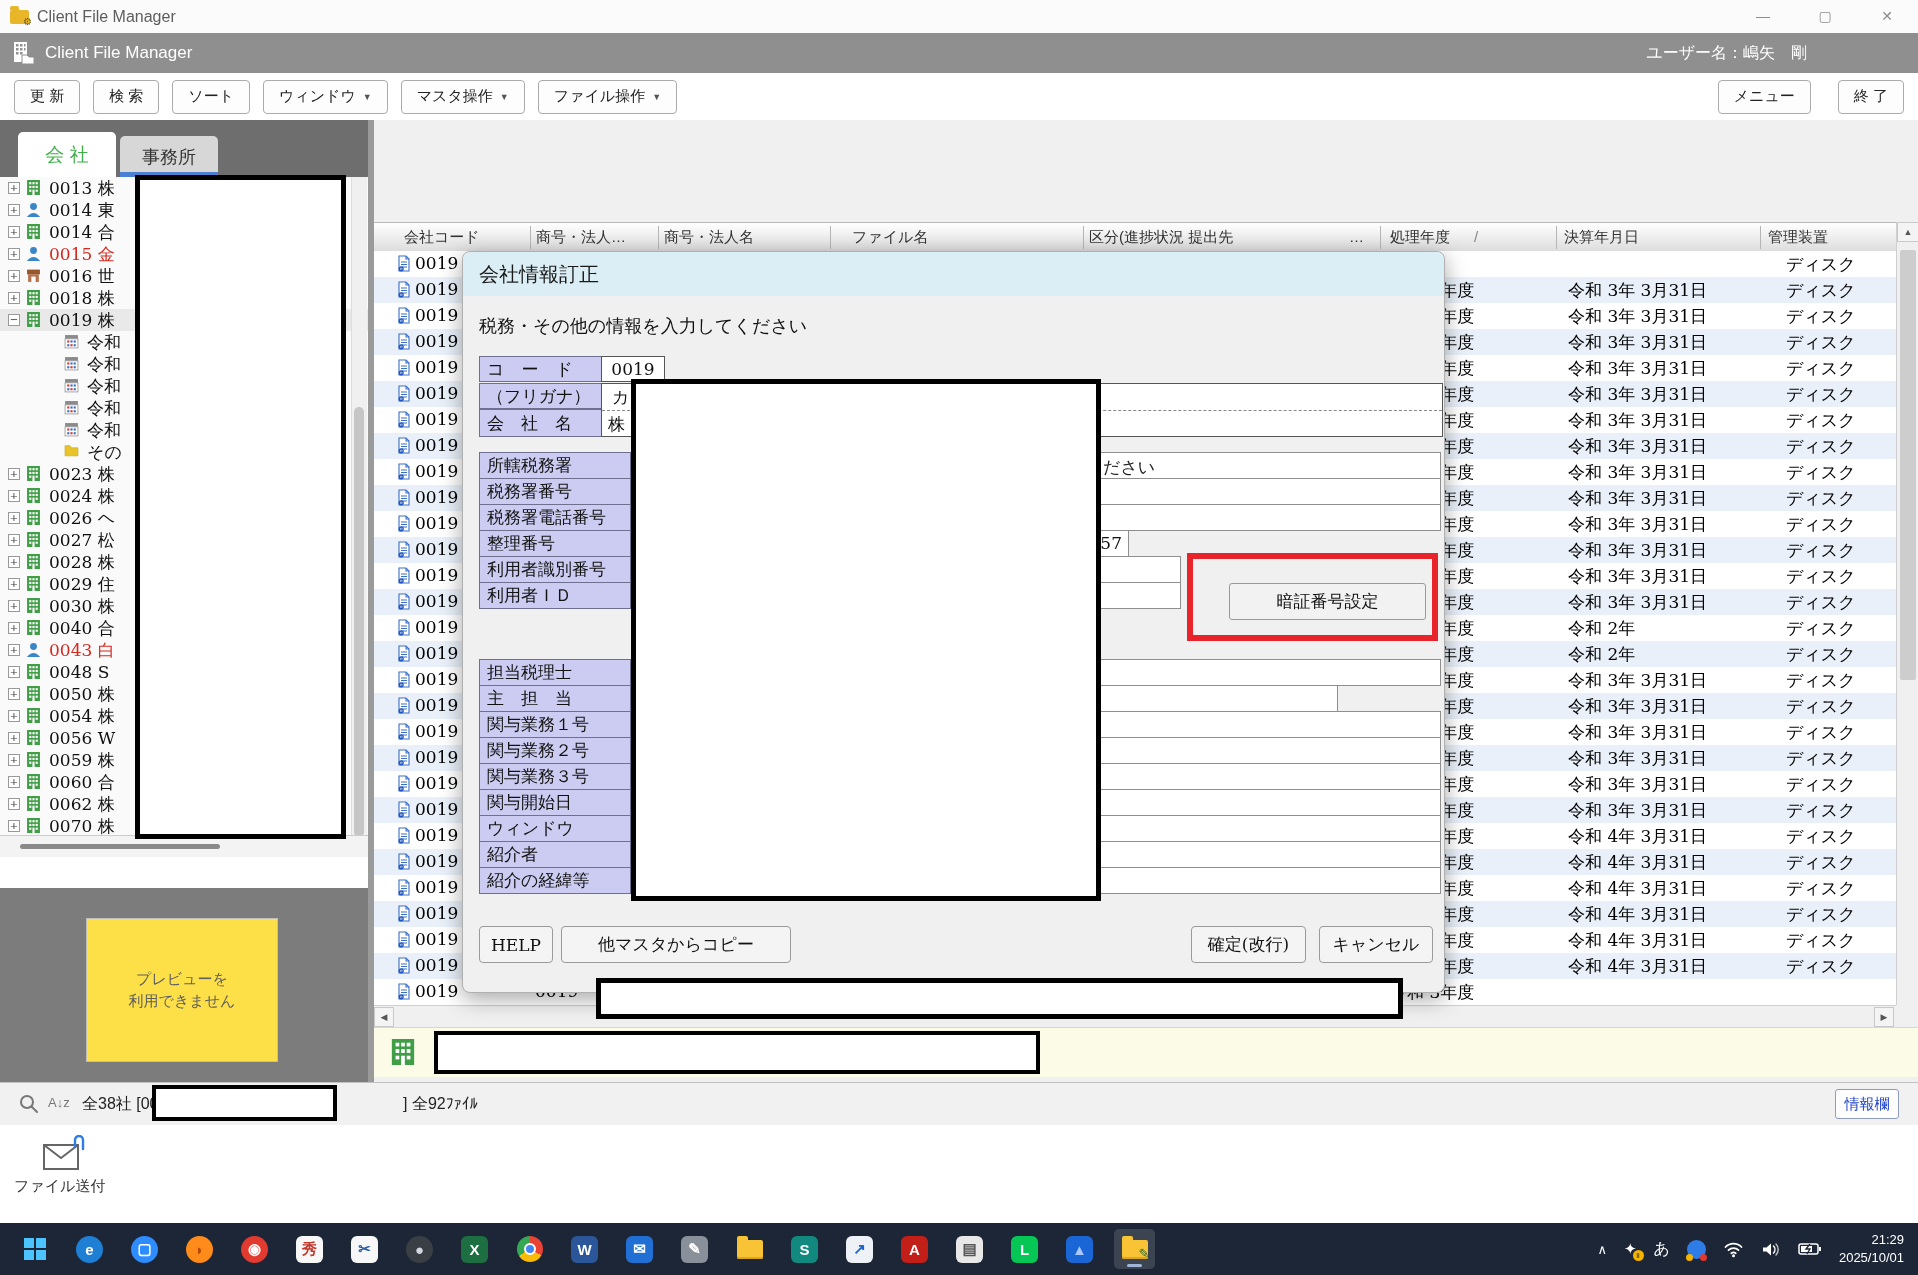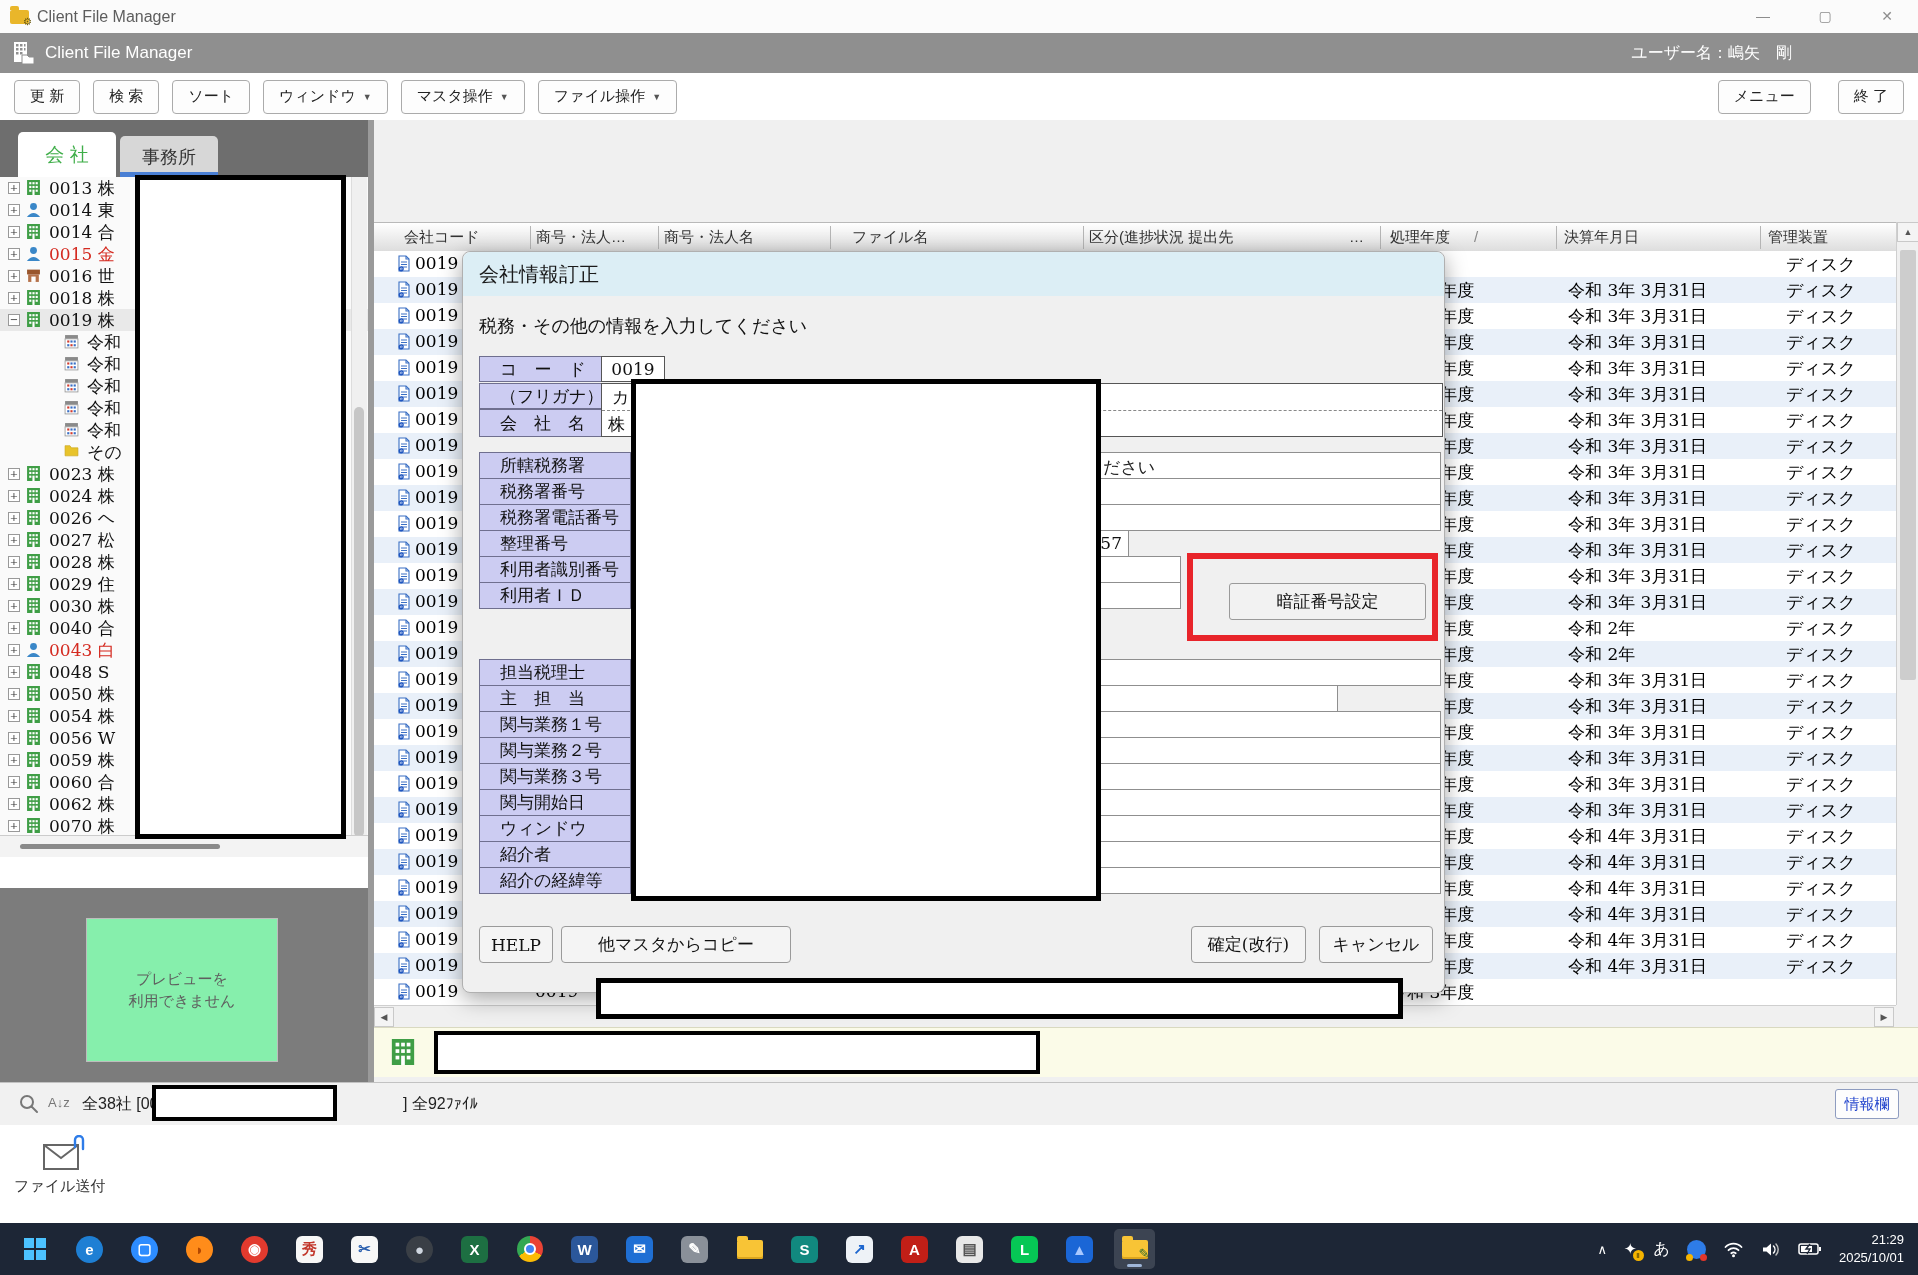--- a/index.html
+++ b/index.html
@@ -13,21 +13,21 @@
   .title-text{color:#5d5d5d;font-size:16px;margin-left:8px;}
   .tfolder{position:relative;width:19px;height:14px;background:#e9b62a;border-radius:2px;}
   .tfolder::before{content:"";position:absolute;top:-4px;left:0;width:9px;height:4px;background:#e9b62a;border-radius:2px 2px 0 0;}
   .tfolder .gear{position:absolute;right:-3px;bottom:-3px;font-size:10px;color:#6d5c10;}
   .win-controls{position:absolute;right:0;top:0;height:33px;display:flex;}
   .win-btn{width:62px;text-align:center;line-height:33px;color:#8d8d8d;font-size:14px;}
 
   .appheader{position:absolute;left:0;top:33px;right:0;height:40px;background:#8f8f8f;
              display:flex;align-items:center;padding-left:10px;}
   .app-title{color:#fff;font-size:17px;margin-left:9px;}
-  .user-label{position:absolute;right:126px;color:#fff;font-size:16px;}
+  .user-label{position:absolute;right:111px;color:#fff;font-size:16px;}
 
   
   .toolbar{position:absolute;left:0;top:73px;right:0;height:47px;background:#fff;
            border-bottom:1px solid #e3e3e3;display:flex;align-items:center;padding:0 14px;gap:13px;}
   .tbtn{height:34px;padding:0 15px;background:#fdfdfd;border:1px solid #ababab;border-radius:4px;
         font-size:15px;color:#222;display:flex;align-items:center;gap:7px;box-sizing:border-box;}
   .tbtn .caret{font-size:9px;color:#555;}
   .tb-spacer{flex:1;}
 
   
@@ -59,21 +59,21 @@
   .ticon{width:16px;height:16px;margin-right:7px;display:inline-flex;}
   .tree-vscroll{position:absolute;left:351px;top:177px;width:15px;height:658px;background:#f0f0f0;border-left:1px solid #ddd;}
   .tree-vthumb{position:absolute;left:2px;width:10px;top:230px;height:430px;background:#c6c6c6;border-radius:5px;}
   .vdivider{position:absolute;left:368px;top:120px;width:6px;height:962px;background:#9a9a9a;}
   .hsplit{position:absolute;left:0;top:835px;width:368px;height:21px;background:#f3f3f3;border-top:1px solid #ccc;}
   .hsplit .handle{position:absolute;left:20px;top:8px;width:200px;height:5px;background:#8a8a8a;border-radius:3px;}
   .prevhead{position:absolute;left:0;top:856px;width:368px;height:32px;background:#efefef;border-top:1px solid #9a9a9a;
             display:flex;align-items:center;padding-left:14px;font-size:16px;color:#444;box-sizing:border-box;}
   .prevhead svg{position:absolute;right:14px;}
   .prevbody{position:absolute;left:0;top:888px;width:368px;height:194px;background:#7c7c7c;}
-  .prevbox{position:absolute;left:86px;top:30px;width:190px;height:142px;background:#86efac;border:1px solid #bdbdbd;
+  .prevbox{position:absolute;left:86px;top:30px;width:190px;height:142px;background:#fde047;border:1px solid #bdbdbd;
            display:flex;flex-direction:column;align-items:center;justify-content:center;color:#5f5f5f;font-size:15px;line-height:1.5;}
 
   
   .main{position:absolute;left:374px;top:120px;width:1544px;height:962px;background:#f0f0f0;}
   .tagrow{position:absolute;left:0;top:57px;width:1544px;height:45px;background:#fff;}
   .tag-btn{position:absolute;left:6px;top:6px;width:68px;height:33px;background:#f4f4f4;border:1px solid #a8a8a8;
            border-radius:3px;font-size:15px;display:flex;align-items:center;justify-content:center;color:#222;}
   .tag-val{position:absolute;left:96px;top:14px;font-size:16px;color:#222;}
   .thead{position:absolute;left:0;top:102px;width:1522px;height:29px;
          background:linear-gradient(#ffffff,#dcdcdc);border-top:1px solid #b9b9b9;border-bottom:1px solid #a8a8a8;}
@@ -135,21 +135,21 @@
   .gcircle .b2{right:-1px;bottom:-2px;width:7px;height:7px;background:#e2372b;}
   .clock{text-align:right;font-size:13px;line-height:1.35;color:#fff;}
 
   
   .dialog{position:absolute;left:462px;top:251px;width:981px;height:740px;background:#f0f0f0;
           border:1px solid #b0b0b0;border-radius:8px;box-shadow:0 6px 22px rgba(0,0,0,.35);z-index:20;}
   .dtitle{height:44px;background:#dceef5;border-radius:8px 8px 0 0;display:flex;align-items:center;
           padding-left:16px;font-size:20px;color:#1a1a1a;}
   .dinstr{position:absolute;left:16px;top:62px;font-size:18px;color:#111;}
   .dlabel{position:absolute;left:16px;width:152px;height:27px;background:#ccccf2;border:1px solid #6f6f8f;
-          box-sizing:border-box;font-size:17px;display:flex;align-items:center;padding-left:20px;color:#111;}
+          box-sizing:border-box;font-size:17px;display:flex;align-items:center;padding-left:7px;color:#111;}
   .dbox{position:absolute;background:#fff;border:1px solid #8f8f8f;box-sizing:border-box;font-size:17px;color:#111;}
   .redrect{position:absolute;left:724px;top:301px;width:251px;height:88px;border:6px solid #e8242a;box-sizing:border-box;z-index:3;}
   .pinbtn{position:absolute;left:766px;top:331px;width:197px;height:37px;background:#f2f2f2;border:1px solid #9a9a9a;
           border-radius:3px;display:flex;align-items:center;justify-content:center;font-size:17px;color:#111;z-index:4;}
   .dbtn{position:absolute;top:674px;height:37px;background:#f4f4f4;border:1px solid #9a9a9a;border-radius:4px;
         display:flex;align-items:center;justify-content:center;font-size:17px;color:#111;box-sizing:border-box;}
 
   
   .redact{position:absolute;background:#fff;border:5px solid #000;box-sizing:border-box;}
   .r1{left:135px;top:175px;width:211px;height:664px;z-index:5;}

